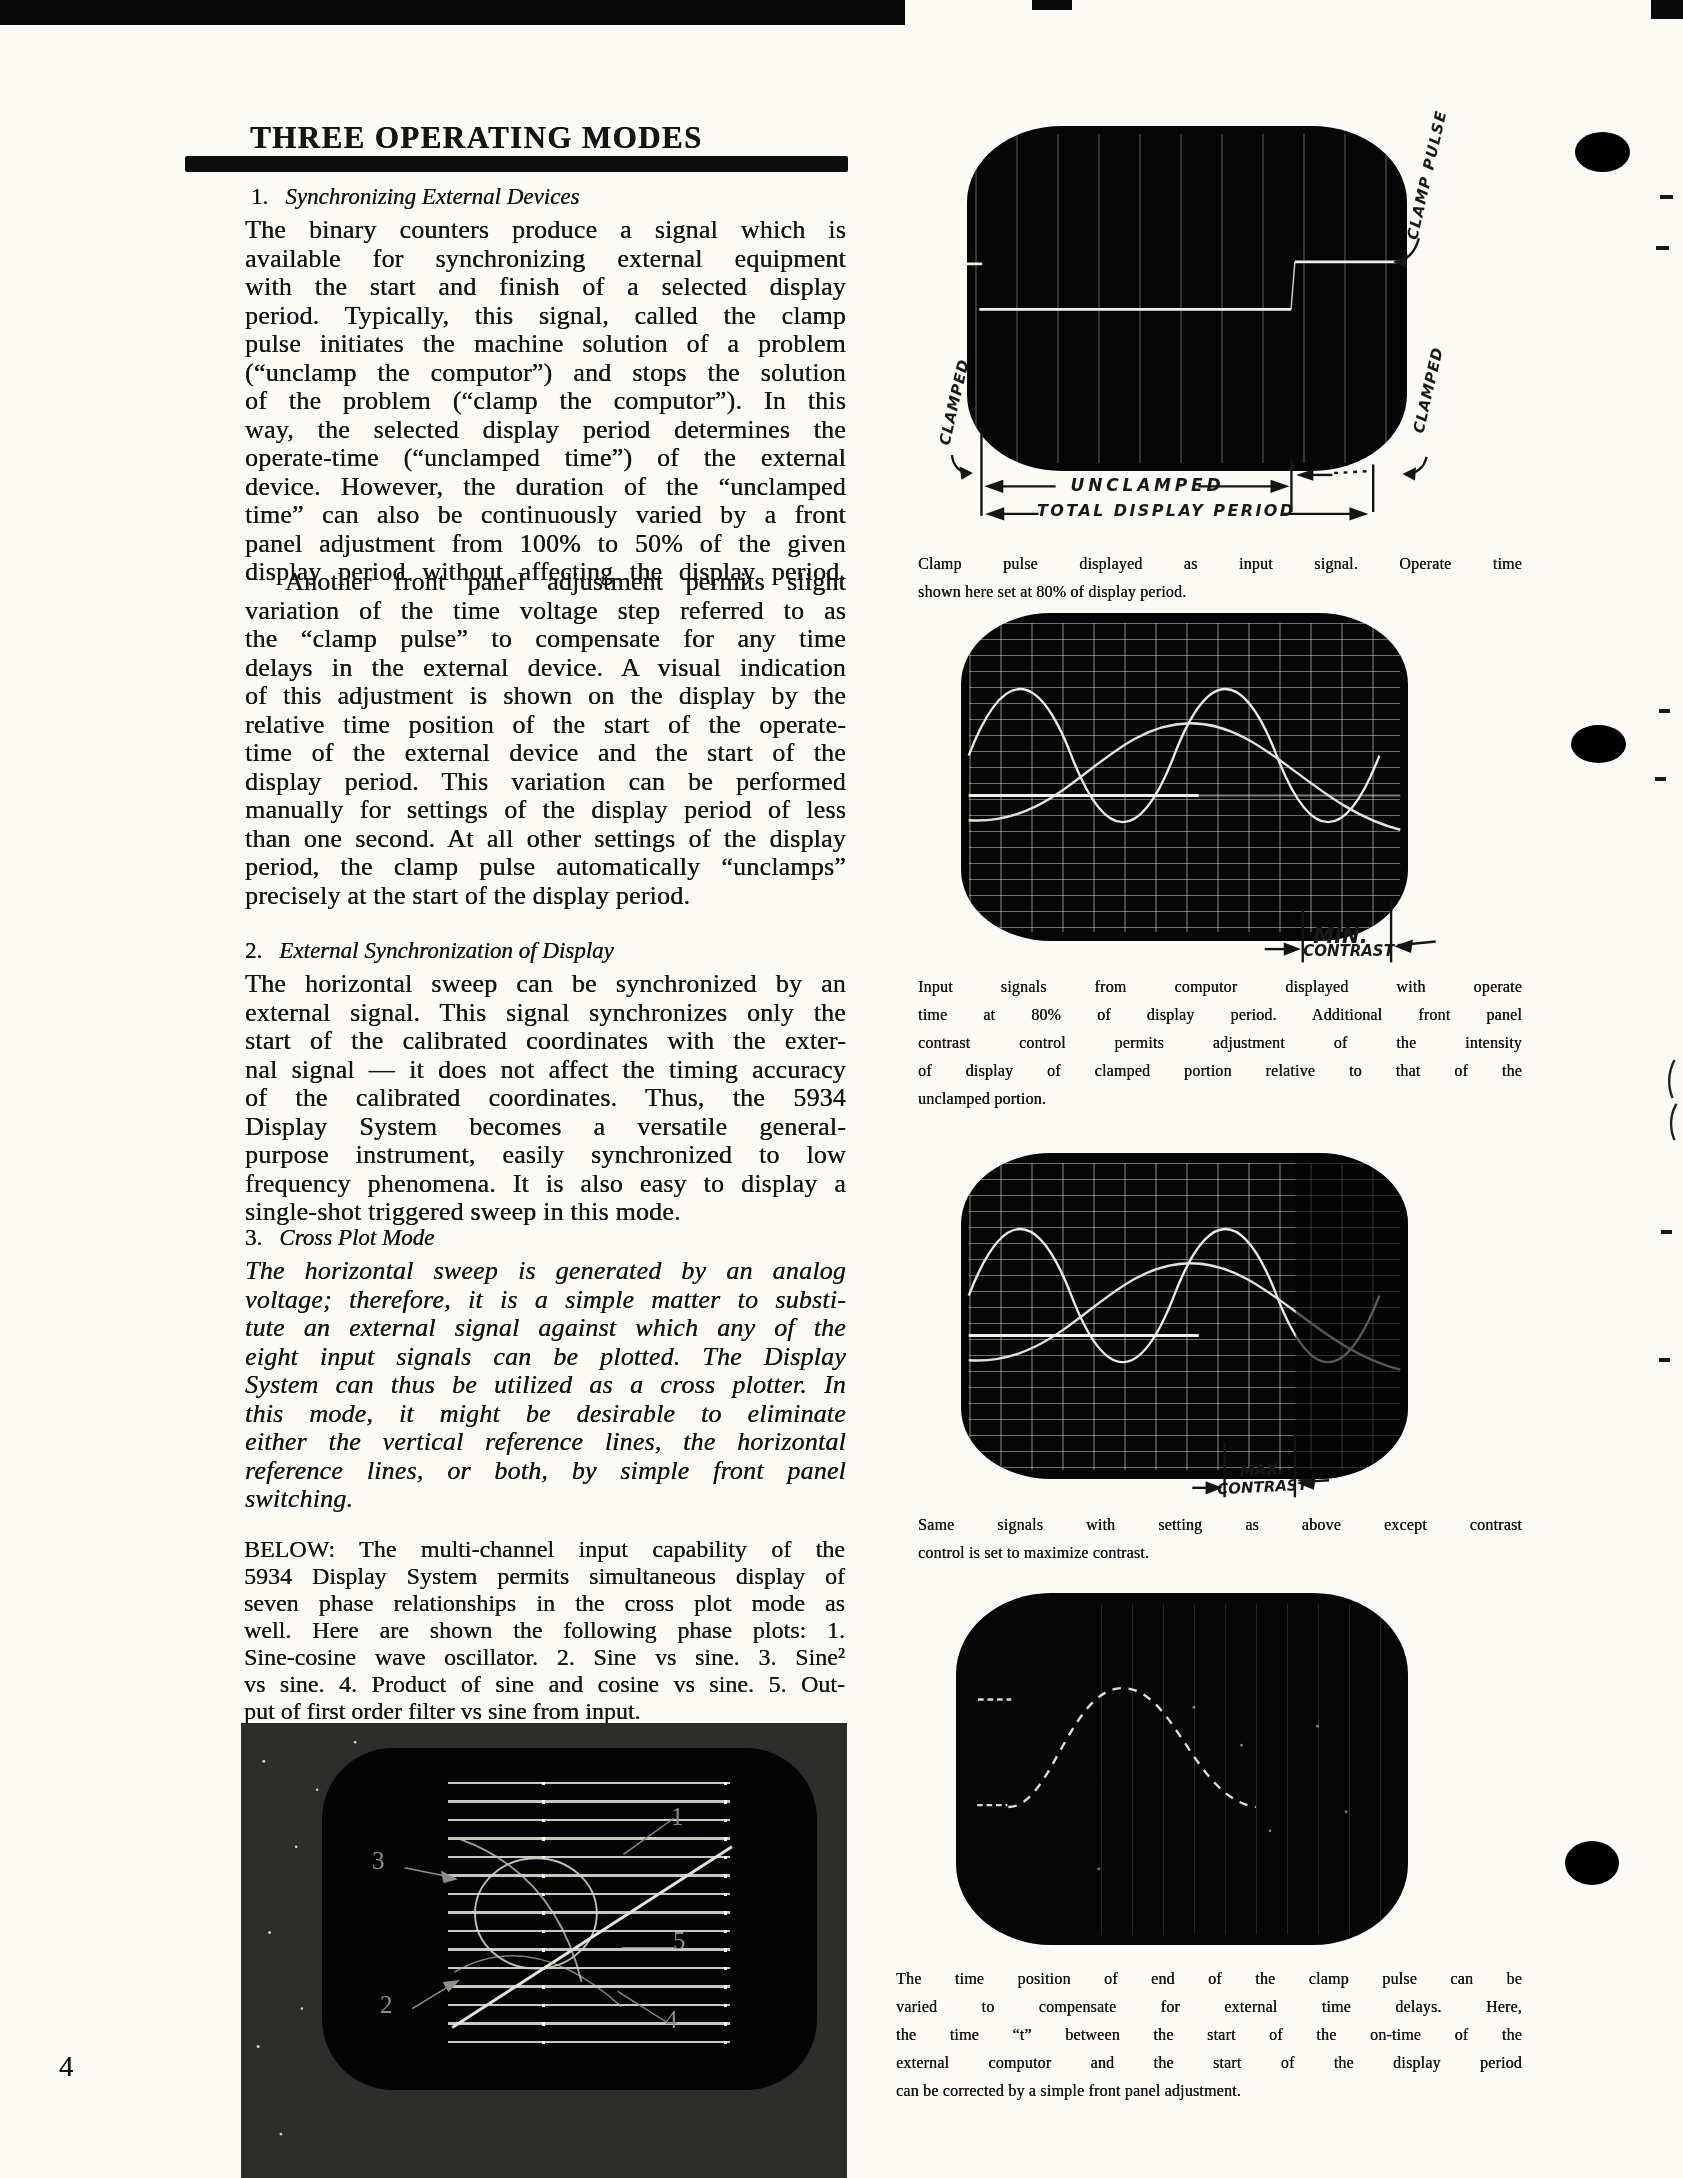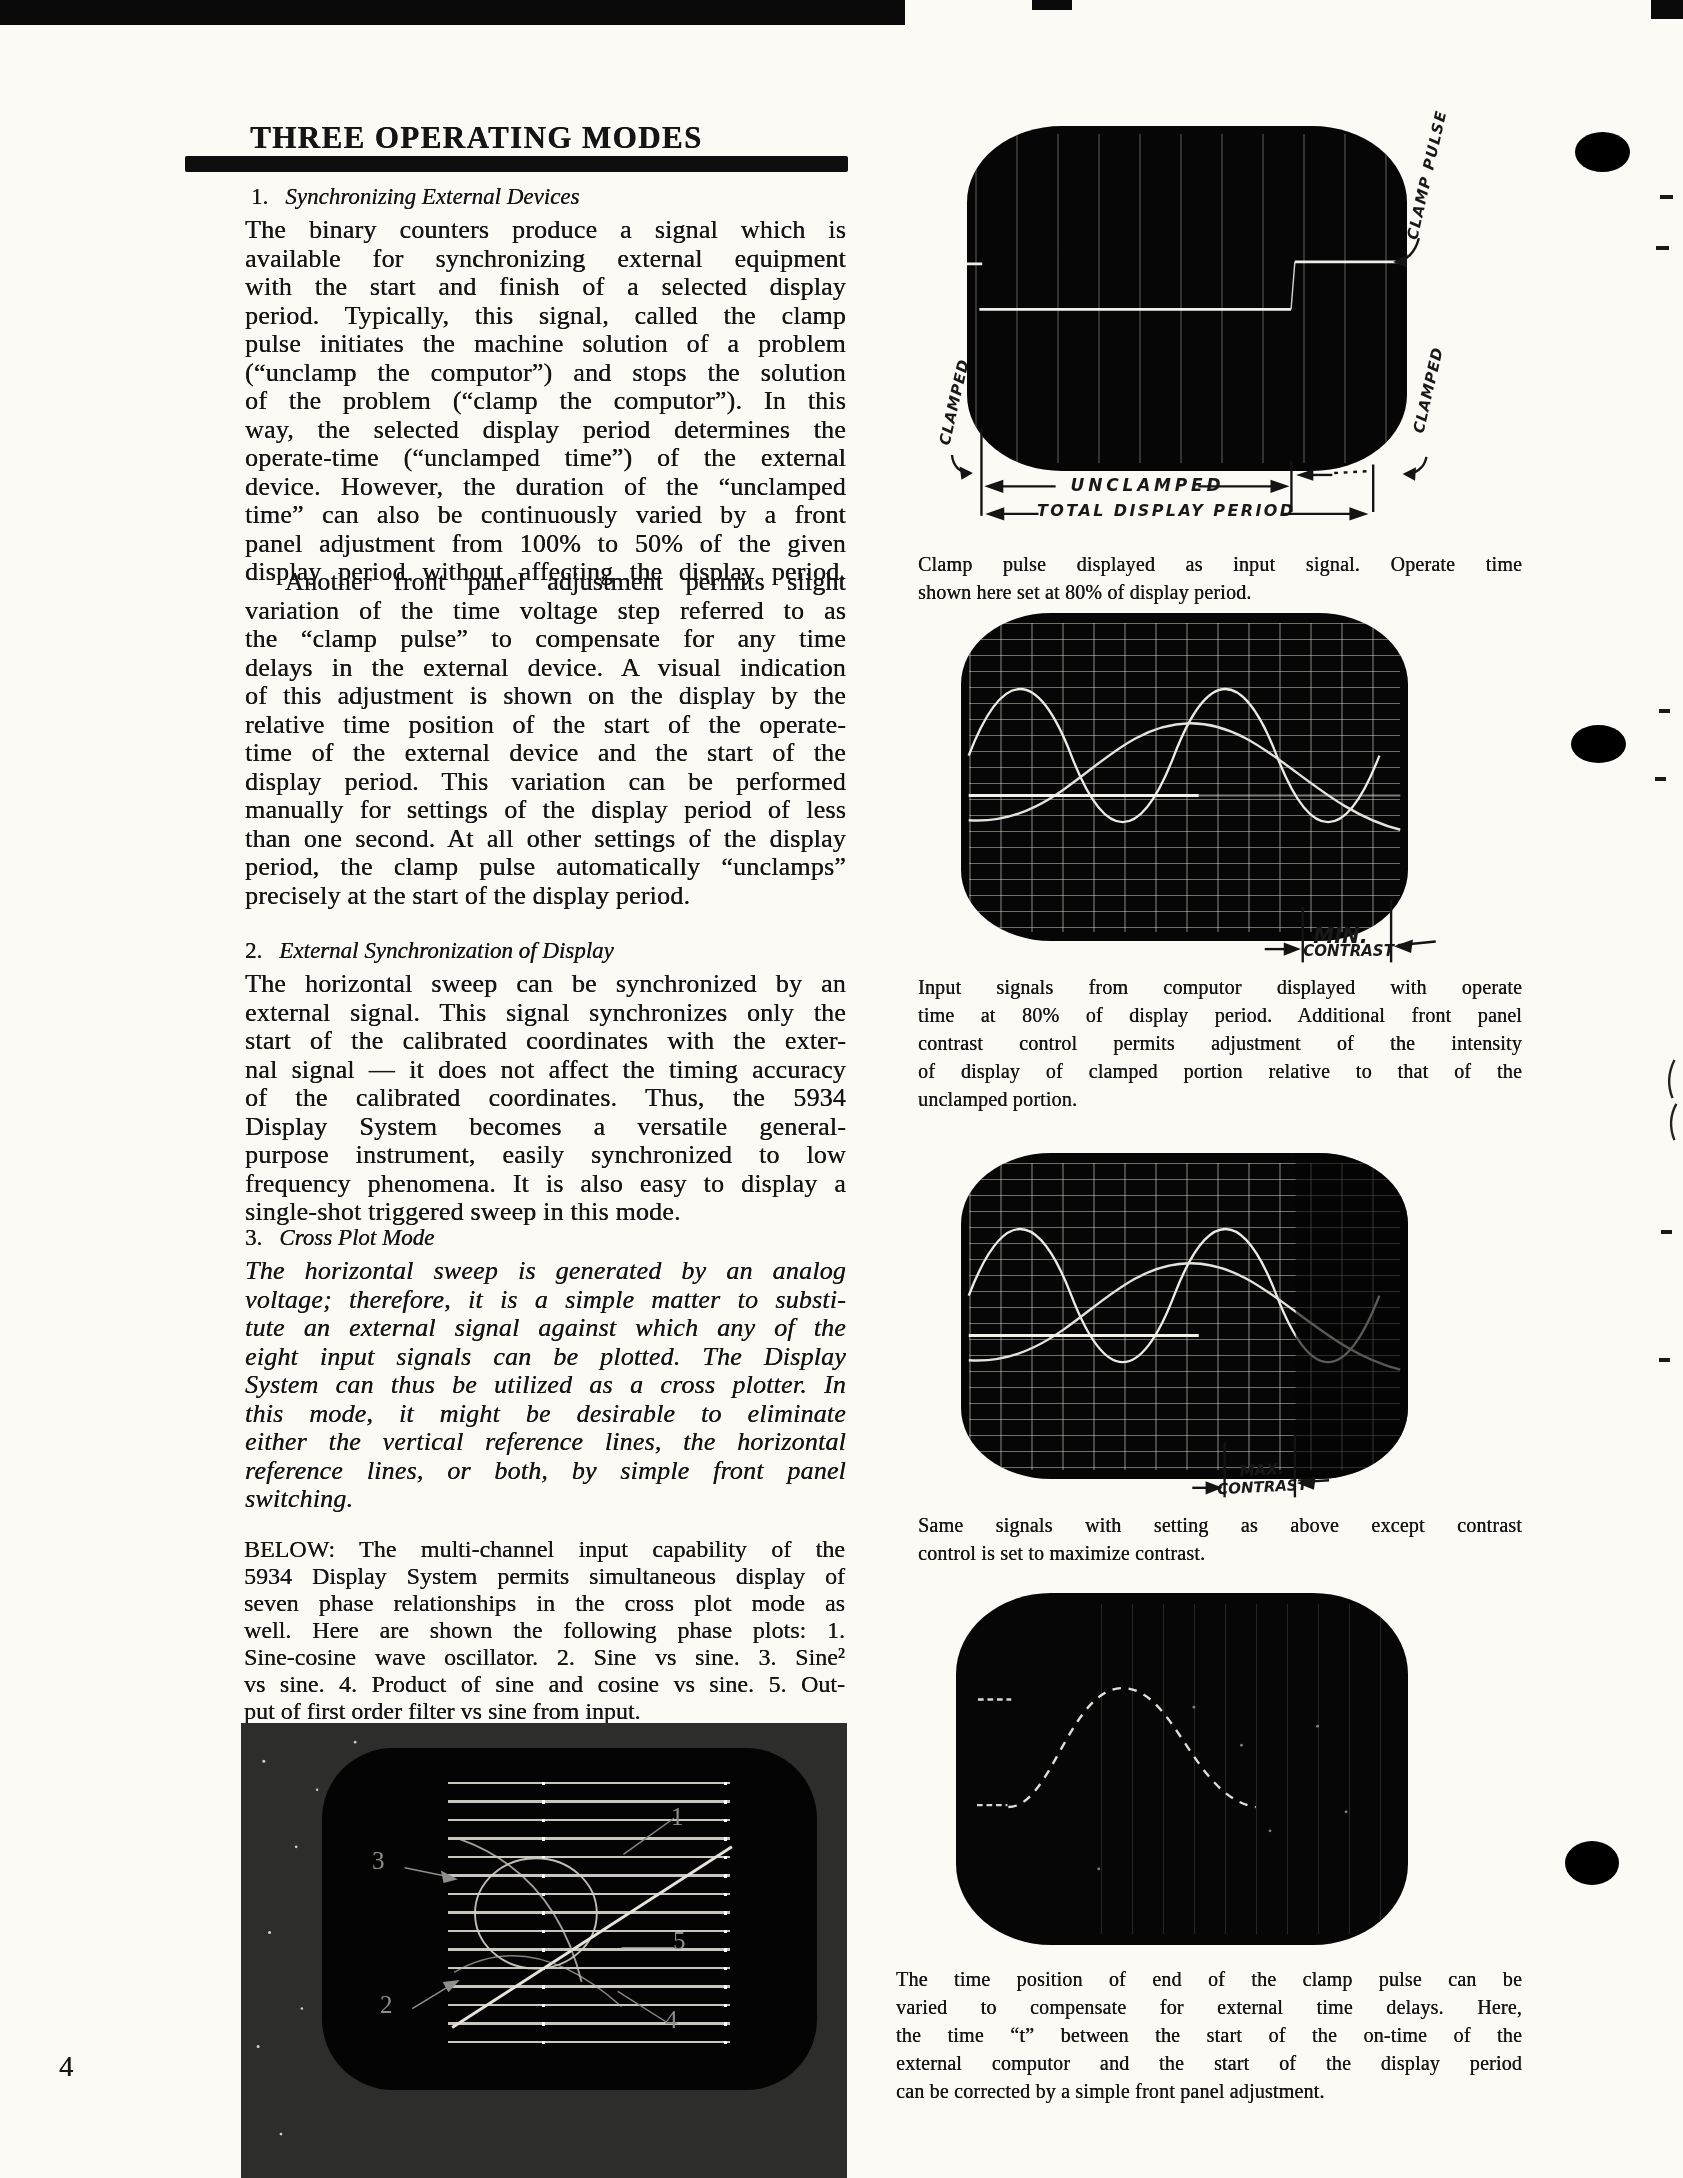--- a/index.html
+++ b/index.html
@@ -13,21 +13,21 @@
   .doc-title { font-size:31px; font-weight:bold; letter-spacing:1.4px; white-space:nowrap;
                text-shadow:0.4px 0 0 currentColor; }
   .rule { background:#0e0e0e; border-radius:1.9px; }
   .sec-head { font-size:23px; white-space:nowrap; text-shadow:0.3px 0 0 currentColor; }
   .sec-head .num { margin-right:17px; }
   .sec-head .it { font-style:italic; }
   .body-text  { font-size:26px; line-height:28.5px; width:601px; letter-spacing:0.2px;
                 text-shadow:0.3px 0 0 currentColor; }
   .small-text { font-size:24px; line-height:27px; width:601px;
                 text-shadow:0.2px 0 0 currentColor; }
-  .caption { font-size:20px; line-height:28px; width:604px; letter-spacing:0.2px;
+  .caption { font-size:16px; line-height:28px; width:604px; letter-spacing:0.2px;
              text-shadow:0.3px 0 0 currentColor; }
   .jl div { text-align:justify; text-align-last:justify; }
   .jl.endshort div:last-child { text-align-last:left; }
   .jl.indent1 div:first-child { text-indent:40px; }
   .pageno { font-size:28.5px; text-shadow:0.3px 0 0 currentColor; }
   
   .crt { position:absolute; background:#060606; overflow:hidden; }
   .crt svg { position:absolute; left:0; top:0; }
   .grid1 { position:absolute; inset:7.6px;
     background-image:repeating-linear-gradient(to right, rgba(95,95,95,0.5) 0 1.9px, transparent 1.9px 41px); }

